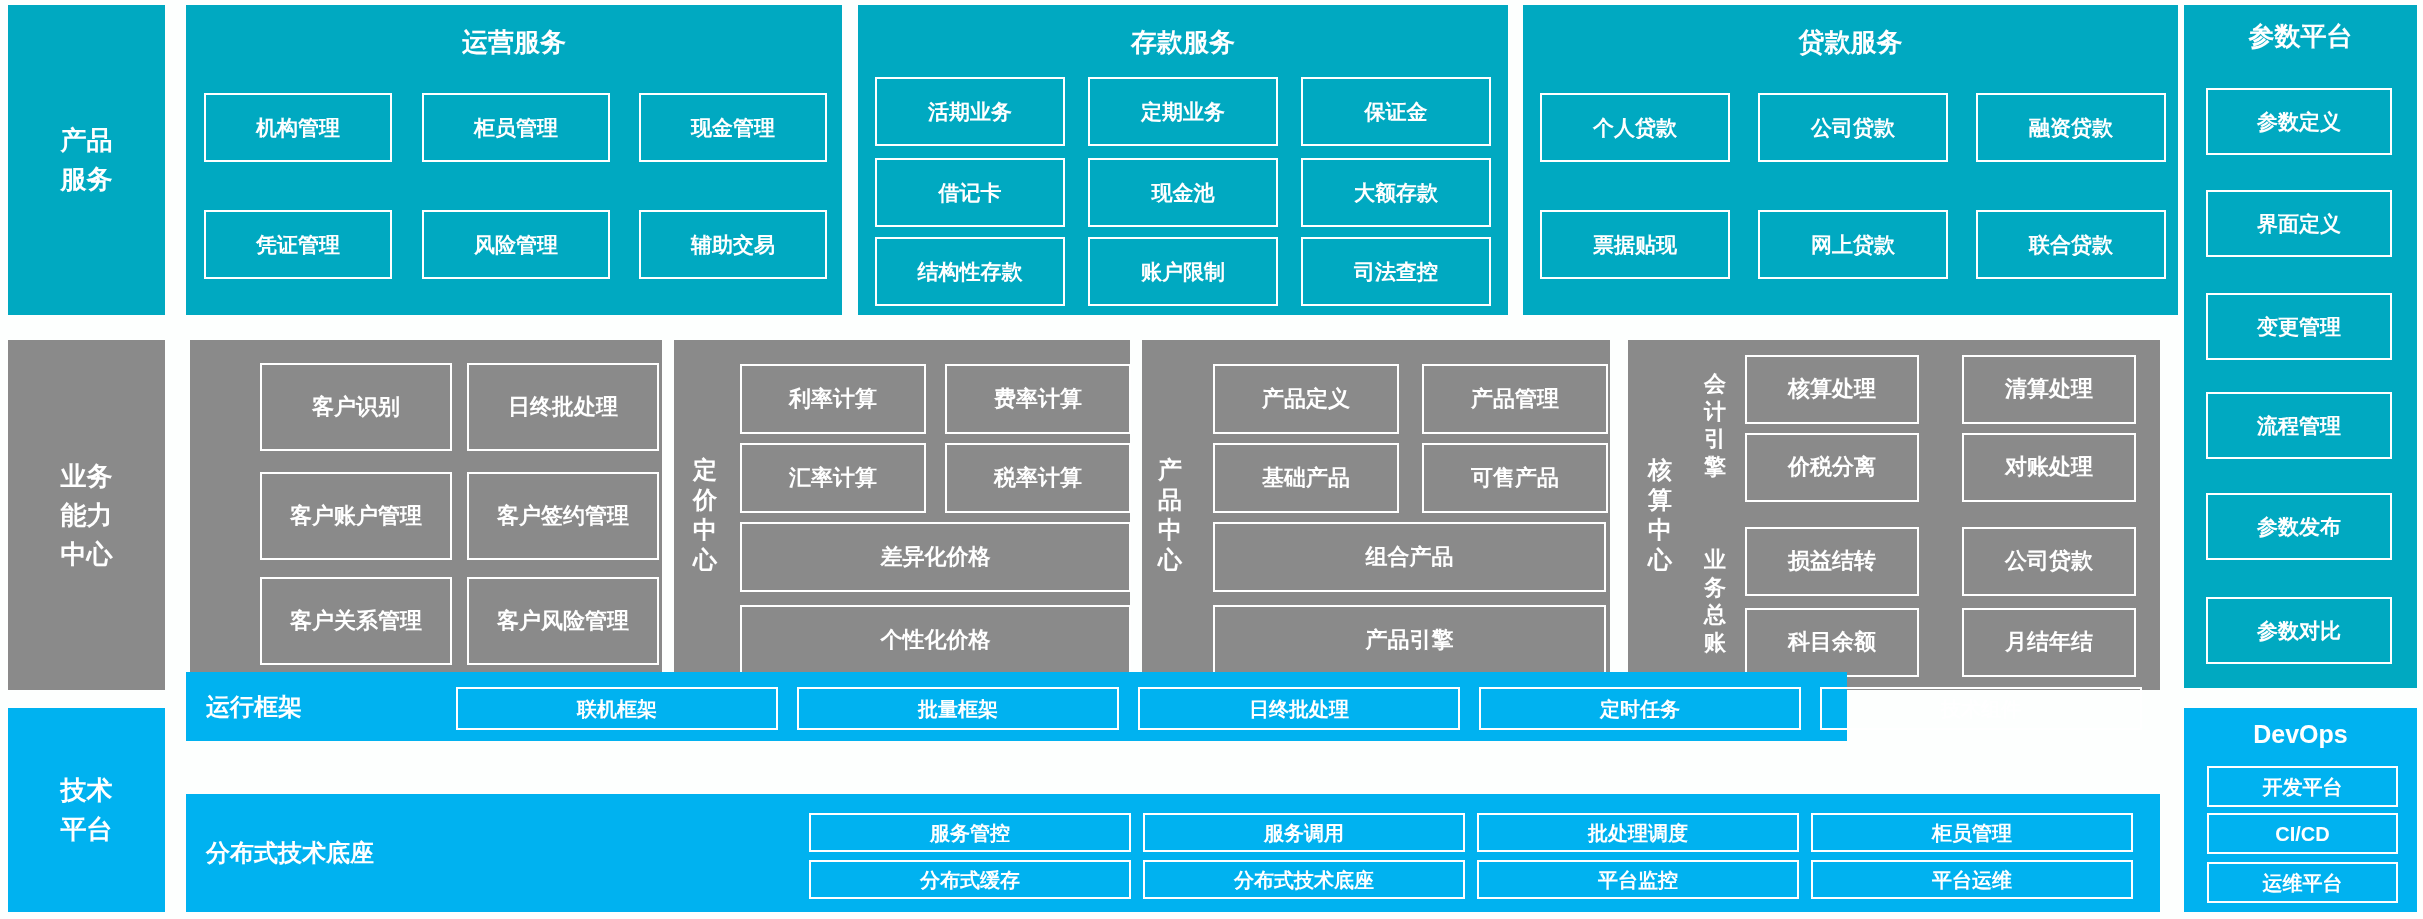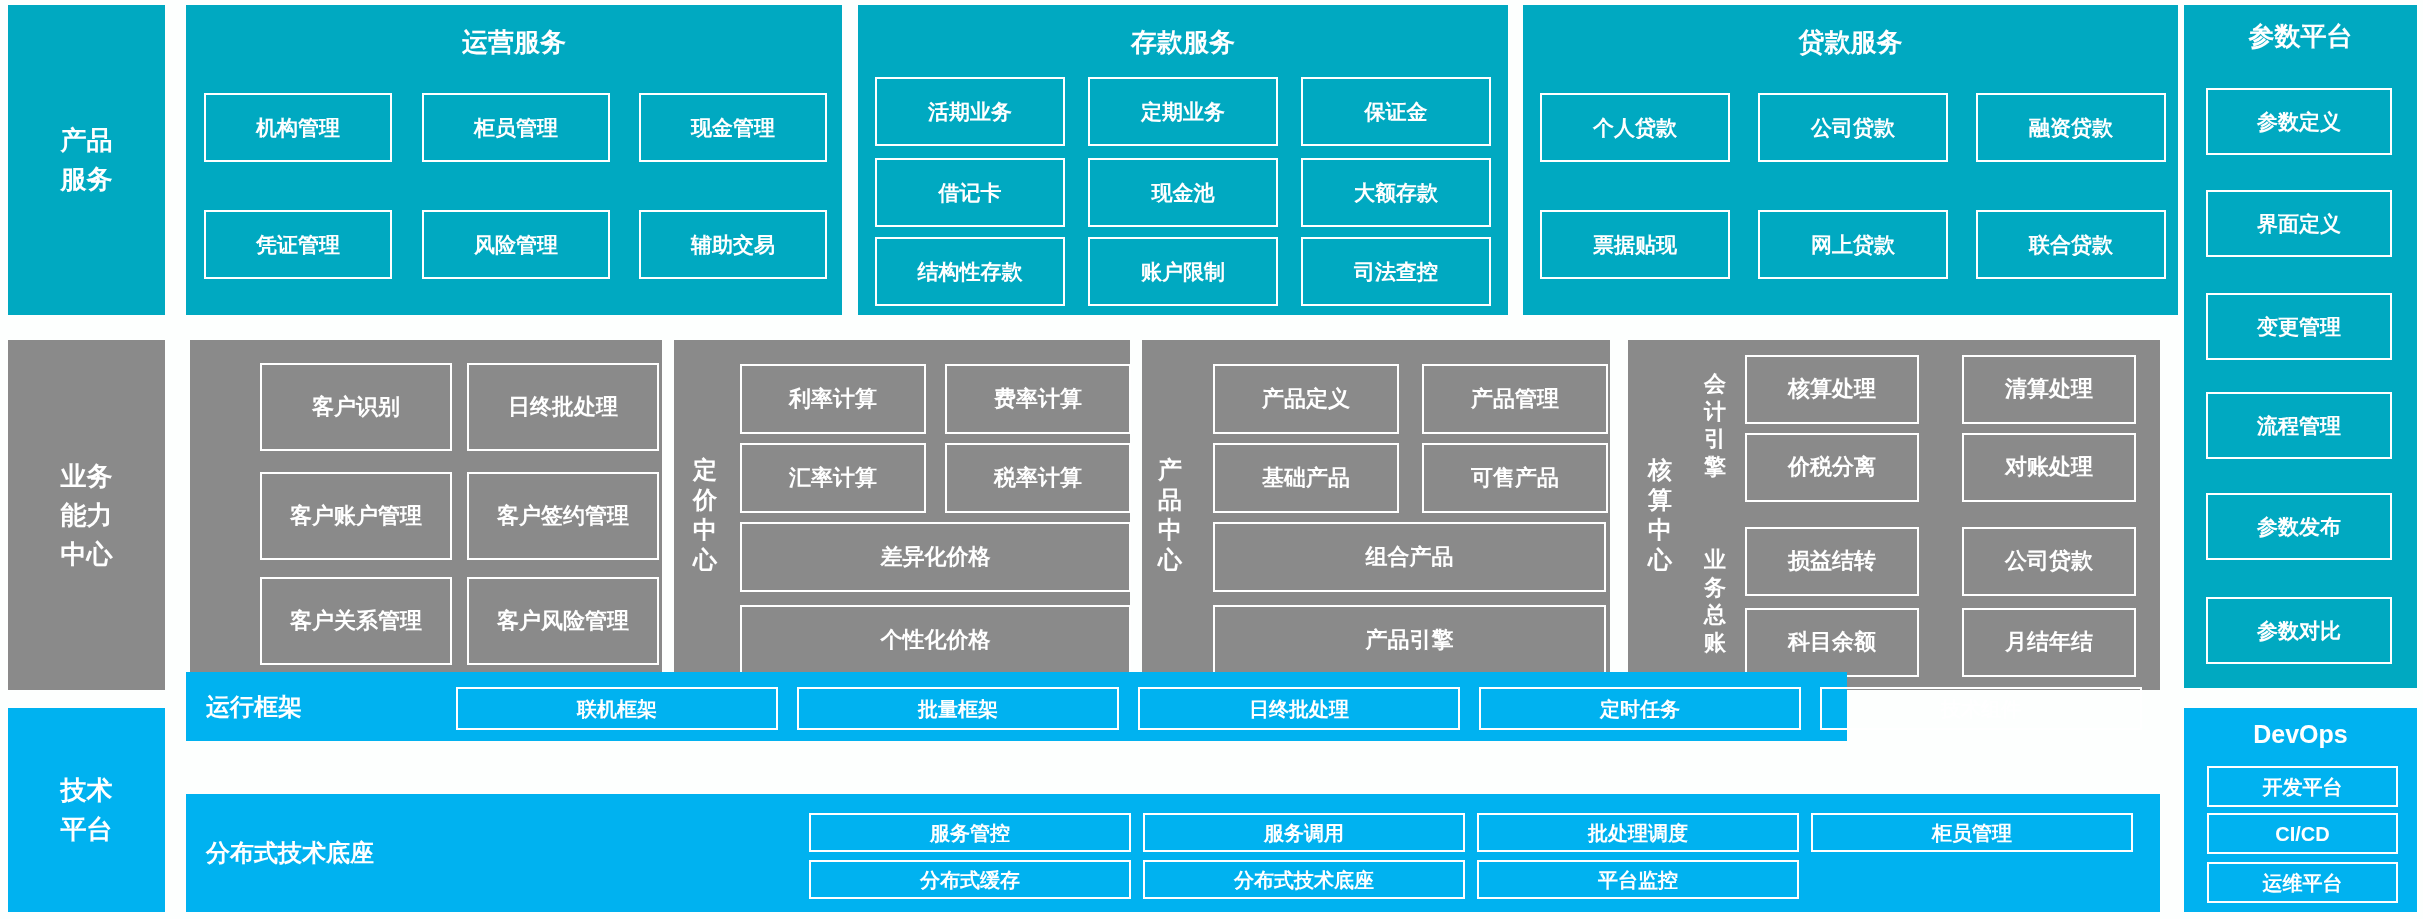--- a/index.html
+++ b/index.html
@@ -153,20 +153,21 @@
 
   <div class="sec blue" style="left:186px;top:794px;width:1974px;height:118px">
     <div class="bandlabel">分布式技术底座</div>
     <div class="b f20" style="left:623px;top:19px;width:318px;height:35px">服务管控</div>
     <div class="b f20" style="left:623px;top:66px;width:318px;height:35px">分布式缓存</div>
     <div class="b f20" style="left:957px;top:19px;width:318px;height:35px">服务调用</div>
     <div class="b f20" style="left:957px;top:66px;width:318px;height:35px">分布式技术底座</div>
     <div class="b f20" style="left:1291px;top:19px;width:318px;height:35px">批处理调度</div>
     <div class="b f20" style="left:1291px;top:66px;width:318px;height:35px">平台监控</div>
     <div class="b f20" style="left:1625px;top:19px;width:318px;height:35px">柜员管理</div>
+    <div class="b f20" style="left:1625px;top:66px;width:318px;height:35px">平台运维</div>
   </div>
 
   <div class="sec blue" style="left:2184px;top:708px;width:233px;height:204px">
     <div class="t" style="top:12px;font-size:25px">DevOps</div>
     <div class="b f20" style="left:23px;top:58px;width:187px;height:37px">开发平台</div>
     <div class="b f20" style="left:23px;top:105px;width:187px;height:37px">CI/CD</div>
     <div class="b f20" style="left:23px;top:154px;width:187px;height:37px">运维平台</div>
   </div>
 
 </div>

